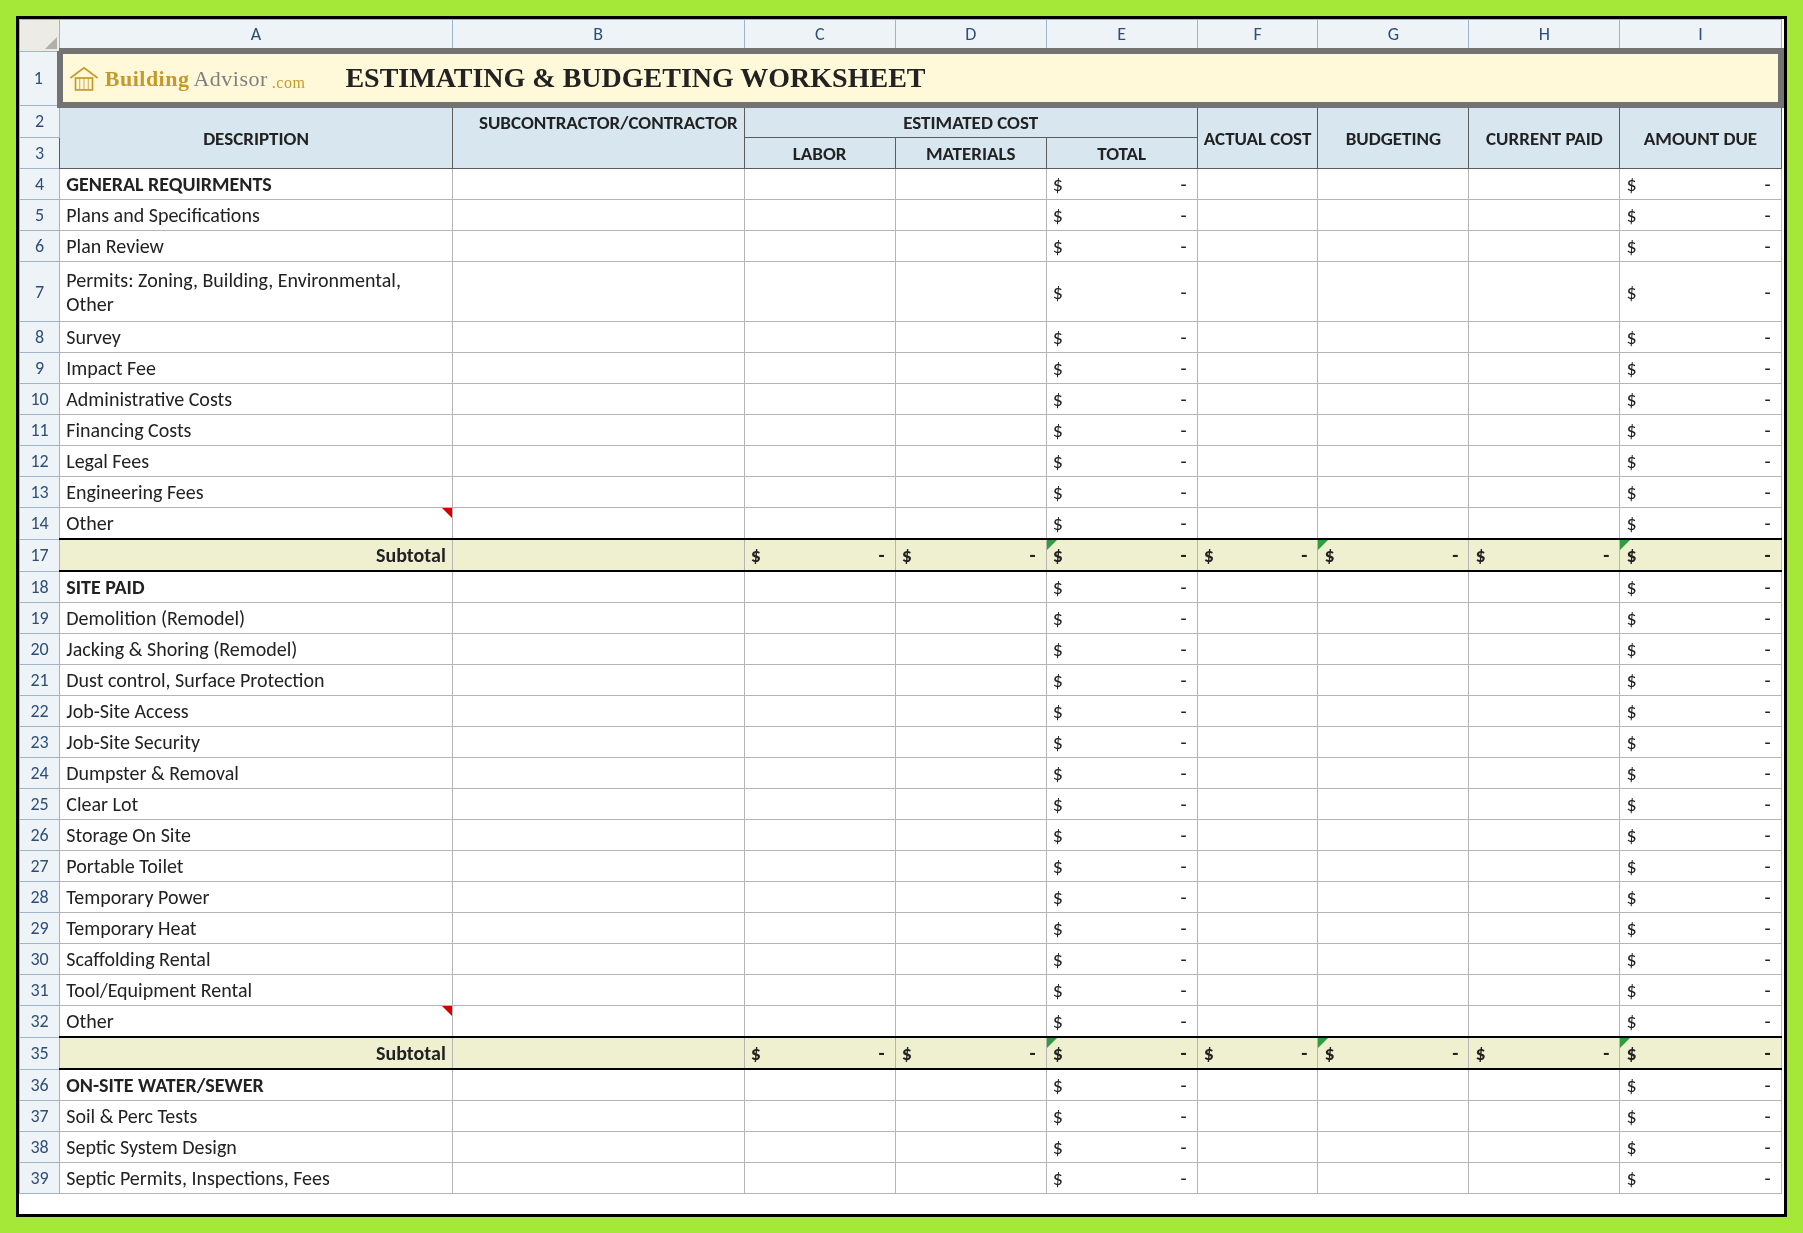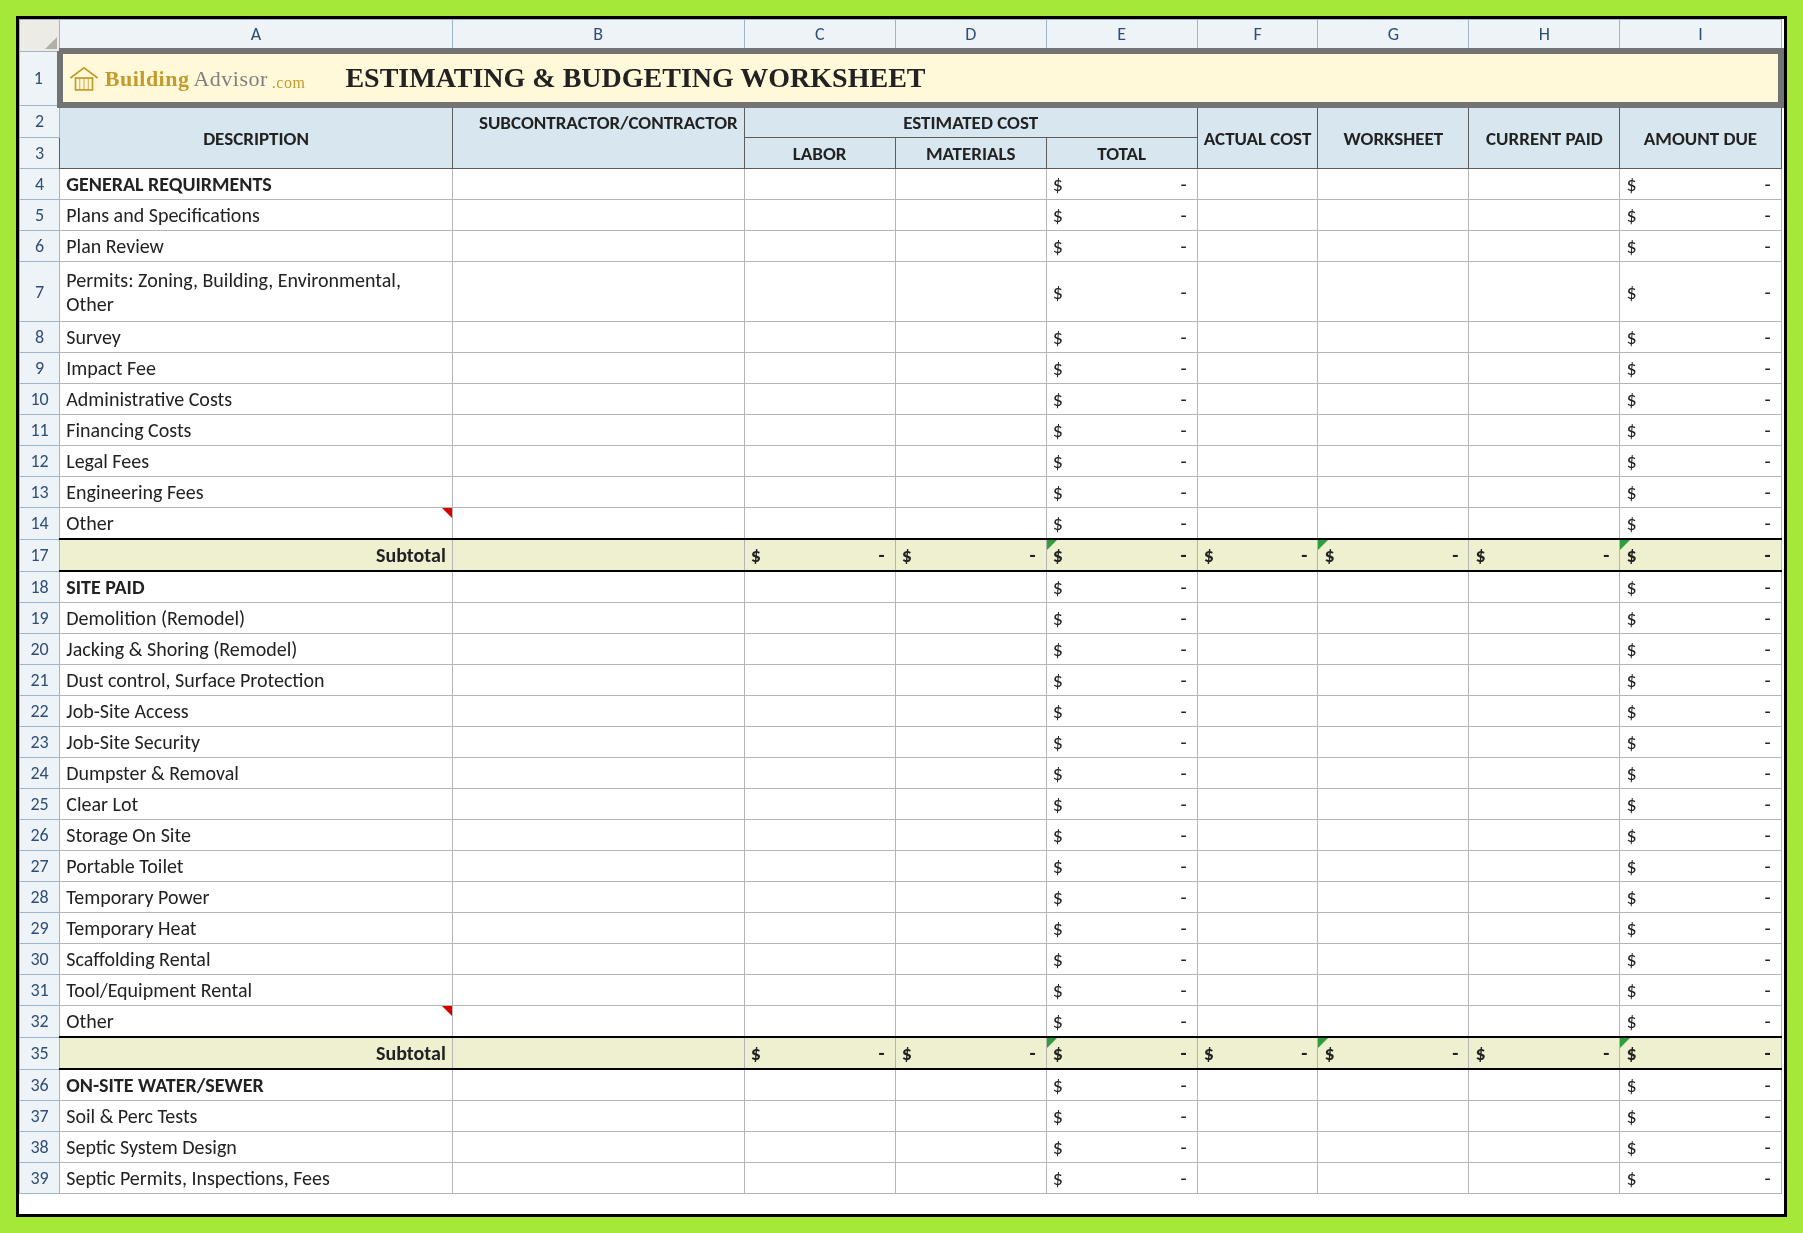--- a/index.html
+++ b/index.html
@@ -231,21 +231,21 @@
             </div>
           </td>
         </tr>
 
         <tr class="hrow">
           <th class="rowhdr">2</th>
           <td class="hband" rowspan="2">DESCRIPTION</td>
           <td class="hband left" rowspan="2">SUBCONTRACTOR/CONTRACTOR</td>
           <td class="hband" colspan="3">ESTIMATED COST</td>
           <td class="hband" rowspan="2">ACTUAL COST</td>
-          <td class="hband" rowspan="2">WORKSHEET</td>
+          <td class="hband" rowspan="2">BUDGETING</td>
           <td class="hband" rowspan="2">CURRENT PAID</td>
           <td class="hband" rowspan="2">AMOUNT DUE</td>
         </tr>
 
         <tr class="hrow">
           <th class="rowhdr">3</th>
           <td class="hband small">LABOR</td>
           <td class="hband small">MATERIALS</td>
           <td class="hband small">TOTAL</td>
         </tr>

